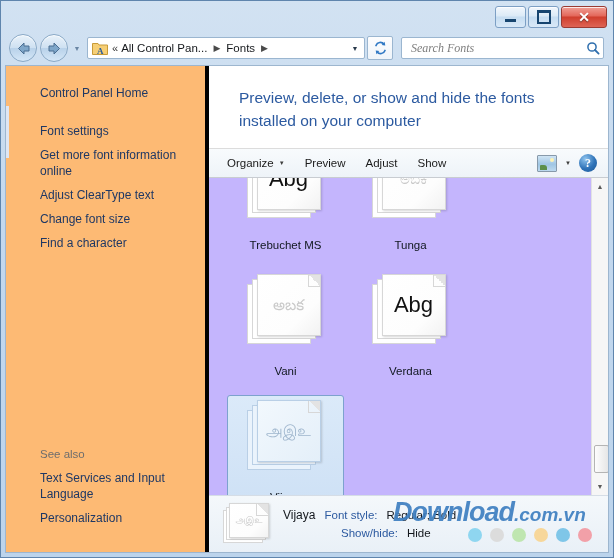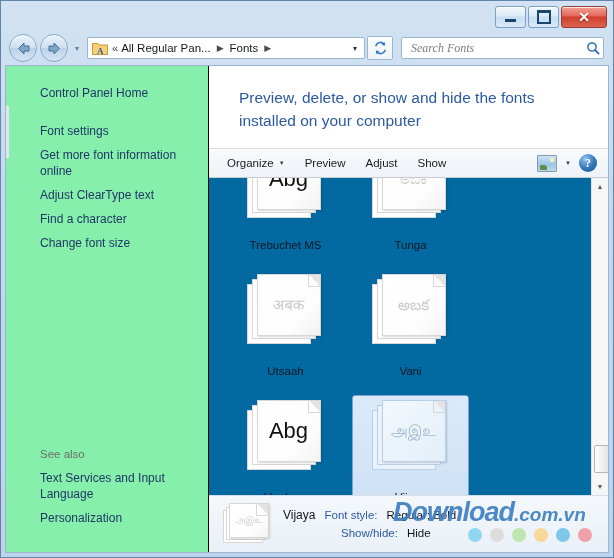--- a/index.html
+++ b/index.html
@@ -97,22 +97,22 @@
   
   #client{
     position:absolute;left:4px;top:64px;right:4px;bottom:4px;
     background:#fff;border:1px solid #9db6cf;box-sizing:border-box;
     display:flex;overflow:hidden;
   }
 
   
   #sidebar{
     width:203px;flex:0 0 203px;
-    background:#86efac;
-    border-right:1px solid #000000;
+    background:#fdba74;
+    border-right:4px solid #000000;
     position:relative;box-sizing:border-box;
     padding-top:15px;
   }
   .side-link{
     font-size:12px;color:#1f3864;line-height:16px;
     padding:4px 14px 4px 34px;cursor:default;
   }
   #side-gap{height:14px;}
   #seealso-block{
     position:absolute;left:0;bottom:22px;width:100%;box-sizing:border-box;
@@ -159,21 +159,21 @@
   #tb-view-caret{padding:4px 8px;font-size:6px;color:#3d3d3d;}
   #tb-help{
     width:18px;height:18px;border-radius:50%;margin-right:3px;
     background:radial-gradient(circle at 35% 28%,#8fc4ee 0%,#2f73b8 55%,#1d5795 100%);
     color:#fff;font-size:12px;font-weight:bold;
     display:flex;align-items:center;justify-content:center;
     font-family:"Liberation Serif",serif;
   }
 
   
-  #gridwrap{flex:1;position:relative;overflow:hidden;background:#0369a1;}
+  #gridwrap{flex:1;position:relative;overflow:hidden;background:#c4b5fd;}
   #grid{
     position:absolute;left:0;top:-41px;right:18px;
     display:flex;flex-wrap:wrap;padding:6px 0 0 14px;box-sizing:border-box;
   }
   .tile{
     width:117px;height:120px;margin:0 4px 6px 4px;
     display:flex;flex-direction:column;align-items:center;
     border:1px solid transparent;border-radius:3px;box-sizing:border-box;padding-top:4px;
   }
   .tile.selected{
@@ -300,21 +300,21 @@
     </div>
 
     <div id="addressbar">
       <div id="addr-folder-icon">
         <svg width="16" height="14" viewBox="0 0 16 14">
           <path d="M0.5 2.5 L6 2.5 L7 4 L15.5 4 L15.5 13.5 L0.5 13.5 Z" fill="#f6cf76" stroke="#c89b38" stroke-width="1"></path>
           <text x="5" y="12.5" font-family="Liberation Serif, serif" font-size="9" fill="#2b5d9b" font-weight="bold">A</text>
         </svg>
       </div>
       <span class="crumb-chev">«</span>
-      <span class="crumb">All Regular Pan...</span>
+      <span class="crumb">All Control Pan...</span>
       <span class="crumb-sep">▶</span>
       <span class="crumb">Fonts</span>
       <span class="crumb-sep">▶</span>
       <div id="addr-spacer"></div>
       <div id="addr-drop">
         <span>▼</span>
       </div>
     </div>
 
     <div id="refreshbtn">
@@ -349,24 +349,24 @@
       <div class="side-link">
         <span>Font settings</span>
       </div>
       <div class="side-link">
         <span>Get more font information online</span>
       </div>
       <div class="side-link">
         <span>Adjust ClearType text</span>
       </div>
       <div class="side-link">
+        <span>Change font size</span>
+      </div>
+      <div class="side-link">
         <span>Find a character</span>
-      </div>
-      <div class="side-link">
-        <span>Change font size</span>
       </div>
 
       <div id="seealso-block">
         <div id="seealso-title">See also</div>
         <div class="side-link">
           <span>Text Services and Input Language</span>
         </div>
         <div class="side-link">
           <span>Personalization</span>
         </div>
@@ -428,33 +428,20 @@
               </div>
               <div class="tile-label">
                 <div>Tunga</div>
               </div>
             </div>
             <div class="tile">
               <div class="sheet-stack">
                 <div class="sheet s3"></div>
                 <div class="sheet s2"></div>
                 <div class="sheet s1">
-                  <span class="preview faint">अबक</span>
-                  <div class="dogear"></div>
-                </div>
-              </div>
-              <div class="tile-label">
-                <div>Utsaah</div>
-              </div>
-            </div>
-            <div class="tile">
-              <div class="sheet-stack">
-                <div class="sheet s3"></div>
-                <div class="sheet s2"></div>
-                <div class="sheet s1">
                   <span class="preview faint">అబక</span>
                   <div class="dogear"></div>
                 </div>
               </div>
               <div class="tile-label">
                 <div>Vani</div>
               </div>
             </div>
             <div class="tile">
               <div class="sheet-stack">

